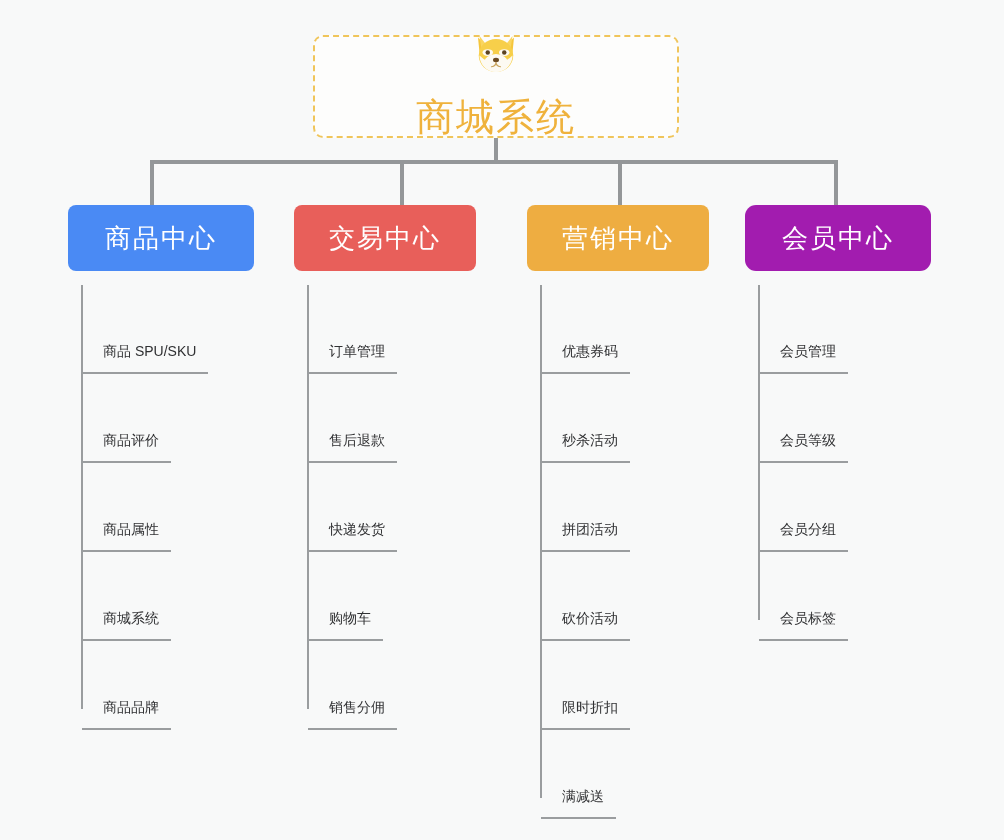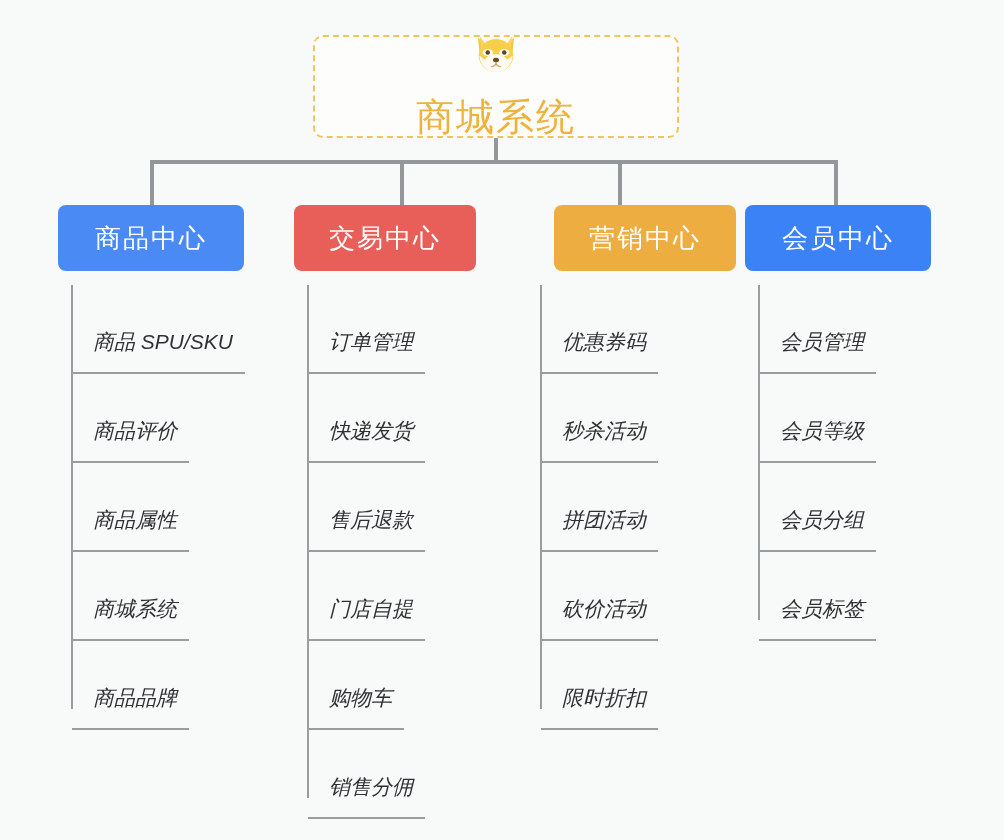--- a/index.html
+++ b/index.html
@@ -67,40 +67,40 @@
   .conn-drop.d1 { left: 150px; }
   .conn-drop.d2 { left: 400px; }
   .conn-drop.d3 { left: 618px; }
   .conn-drop.d4 { left: 834px; }
 
   
   .column {
     position: absolute;
     top: 205px;
   }
-  .column.c1 { left: 58px;  width: 186px; }
+  .column.c1 { left: 68px;  width: 186px; }
   .column.c2 { left: 294px; width: 182px; }
   .column.c3 { left: 527px; width: 182px; }
   .column.c4 { left: 745px; width: 186px; }
 
   .cat-header {
     height: 66px;
     border-radius: 8px;
     display: flex;
     align-items: center;
     justify-content: center;
     color: #ffffff;
     font-size: 26px;
     letter-spacing: 2px;
     width: 100%;
   }
   .cat-header.blue   { background: #4a8af4; }
   .cat-header.red    { background: #e85f5a; }
-  .cat-header.orange { background: #eead41; margin-left: 27px; }
-  .cat-header.green  { background: #3b82f6; }
+  .cat-header.orange { background: #eead41; }
+  .cat-header.green  { background: #a21caf; border-radius: 11px; }
 
   
   .leaf-wrap {
     position: relative;
     margin-top: 14px;
     padding-left: 14px;
   }
   .trunk {
     position: absolute;
     left: 13px;
@@ -111,26 +111,25 @@
   }
   .leaf {
     position: relative;
     height: 89px;
     display: flex;
     align-items: flex-end;
     border-bottom: 2px solid #9a9d9f;
     margin-right: 0;
   }
   .leaf-label {
-    font-size: 21px;
+    font-size: 14px;
     color: #303133;
-    padding: 0 12px 20px 21px;
+    padding: 0 12px 14px 21px;
     white-space: nowrap;
     line-height: 1;
-    font-style: italic;
   }
   
   .leaf { width: max-content; min-width: 0; }
 </style>
 </head>
 <body>
 
 <div id="chart">
 
   <div class="root-node">
@@ -189,27 +188,24 @@
   <div class="column c2">
     <div class="cat-header red">
       <span>交易中心</span>
     </div>
     <div class="leaf-wrap">
       <div class="trunk"></div>
       <div class="leaf">
           <span class="leaf-label">订单管理</span>
         </div>
       <div class="leaf">
+          <span class="leaf-label">售后退款</span>
+        </div>
+      <div class="leaf">
           <span class="leaf-label">快递发货</span>
-        </div>
-      <div class="leaf">
-          <span class="leaf-label">售后退款</span>
-        </div>
-      <div class="leaf">
-          <span class="leaf-label">门店自提</span>
         </div>
       <div class="leaf">
           <span class="leaf-label">购物车</span>
         </div>
       <div class="leaf">
           <span class="leaf-label">销售分佣</span>
         </div>
     </div>
   </div>
 
@@ -227,20 +223,23 @@
         </div>
       <div class="leaf">
           <span class="leaf-label">拼团活动</span>
         </div>
       <div class="leaf">
           <span class="leaf-label">砍价活动</span>
         </div>
       <div class="leaf">
           <span class="leaf-label">限时折扣</span>
         </div>
+      <div class="leaf">
+          <span class="leaf-label">满减送</span>
+        </div>
     </div>
   </div>
 
   <div class="column c4">
     <div class="cat-header green">
       <span>会员中心</span>
     </div>
     <div class="leaf-wrap">
       <div class="trunk"></div>
       <div class="leaf">

